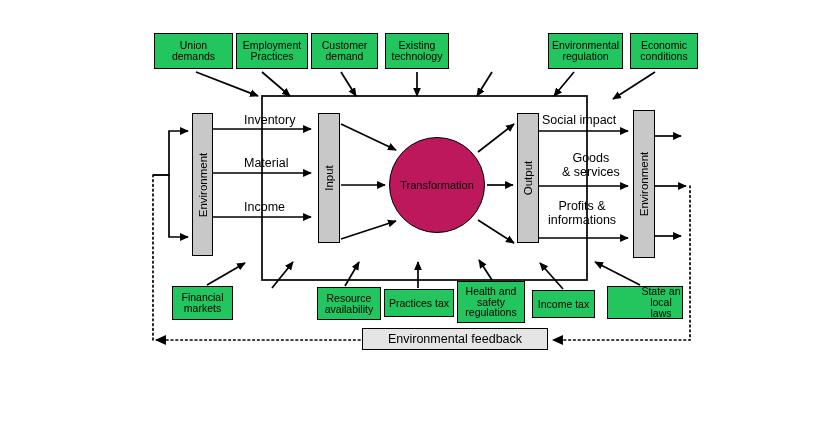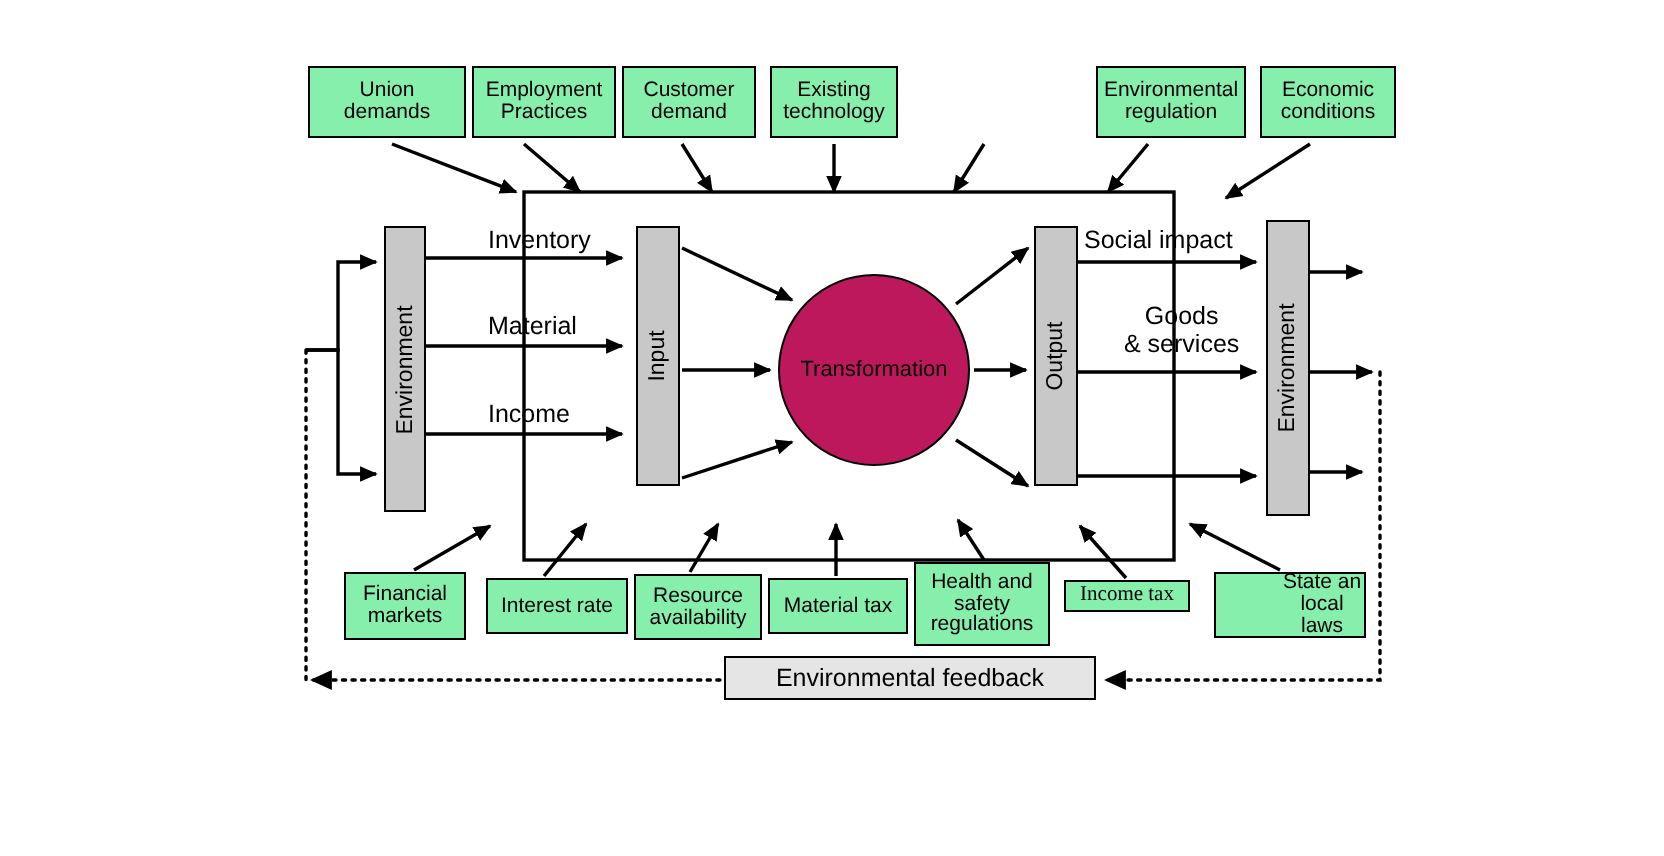--- a/index.html
+++ b/index.html
@@ -1,21 +1,21 @@
 <!DOCTYPE html>
 <html><head>
 <meta charset="utf-8">
 <style>
   html,body{margin:0;padding:0;background:#ffffff;}
   body{width:832px;height:428px;position:relative;overflow:hidden;
        font-family:"Liberation Sans","DejaVu Sans",sans-serif;color:#000;}
   #stage{position:absolute;left:0;top:0;width:832px;height:428px;}
   svg#wires{position:absolute;left:0;top:0;width:832px;height:428px;}
 
-  .box{position:absolute;box-sizing:border-box;background:#86efac;
+  .box{position:absolute;box-sizing:border-box;background:#22c55e;
        border:1.6px solid #000;display:flex;align-items:center;
        justify-content:center;text-align:center;line-height:1.04;
        font-size:10.5px;color:#000;z-index:3;}
   .box span{display:block;padding:0 1px;}
 
   .vbar{position:absolute;box-sizing:border-box;background:#c8c8c8;
         border:1.6px solid #000;z-index:3;}
   .vbar span{position:absolute;left:50%;top:50%;
         transform:translate(-50%,-50%) rotate(-90deg);
         white-space:nowrap;font-size:11.5px;}
@@ -111,33 +111,30 @@
   <div class="box" style="left:548px;top:33px;width:75px;height:36px;">
     <span>Environmental<br>regulation</span>
   </div>
   <div class="box" style="left:630px;top:33px;width:68px;height:36px;">
     <span>Economic<br>conditions</span>
   </div>
 
   <div class="box" style="left:172px;top:286px;width:61px;height:34px;">
     <span>Financial<br>markets</span>
   </div>
-  <div class="box" style="left:243px;top:289px;width:71px;height:28px;">
-    <span>Interest rate</span>
-  </div>
   <div class="box" style="left:317px;top:287px;width:64px;height:33px;">
     <span>Resource<br>availability</span>
   </div>
   <div class="box" style="left:384px;top:289px;width:70px;height:28px;">
-    <span>Material tax</span>
+    <span>Practices tax</span>
   </div>
   <div class="box" style="left:457px;top:281px;width:68px;height:42px;">
     <span>Health and<br>safety<br>regulations</span>
   </div>
-  <div class="box" style="left:532px;top:290px;width:63px;height:16px;font-family:Liberation Serif, serif;">
+  <div class="box" style="left:532px;top:290px;width:63px;height:28px;">
     <span>Income tax</span>
   </div>
   <div class="box" style="left:607px;top:286px;width:76px;height:33px;padding-left:32px;">
     <span>State an local<br>laws</span>
   </div>
 
   <div class="vbar" style="left:192px;top:113px;width:21px;height:143px;">
     <span>Environment</span>
   </div>
 
@@ -156,19 +153,20 @@
   <div class="vbar" style="left:633px;top:110px;width:22px;height:148px;">
     <span>Environment</span>
   </div>
 
   <div class="flabel" style="left:244px;top:114px;">Inventory</div>
   <div class="flabel" style="left:244px;top:157px;">Material</div>
   <div class="flabel" style="left:244px;top:201px;">Income</div>
 
   <div class="flabel" style="left:542px;top:114px;">Social impact</div>
   <div class="flabel" style="left:562px;top:152px;text-align:center;">Goods<br>&amp; services</div>
+  <div class="flabel" style="left:548px;top:200px;text-align:center;">Profits &amp;<br>informations</div>
 
   <div class="fbbar" style="left:362px;top:328px;width:186px;height:22px;">
     <span>Environmental feedback</span>
   </div>
 
 
 </div>
 
 </body></html>

